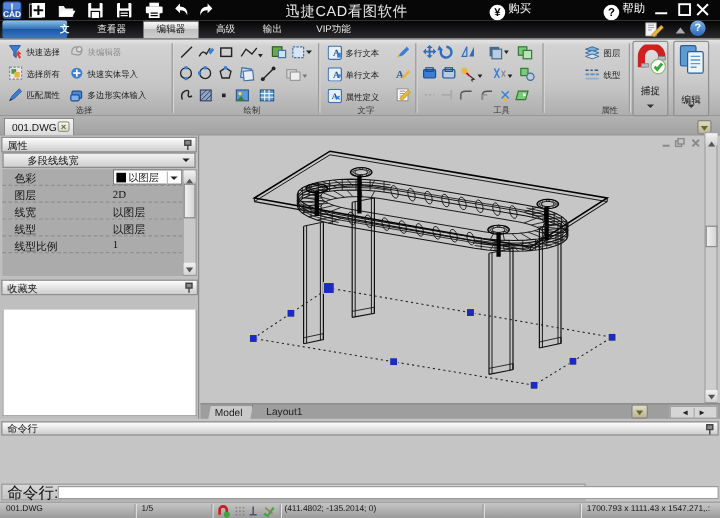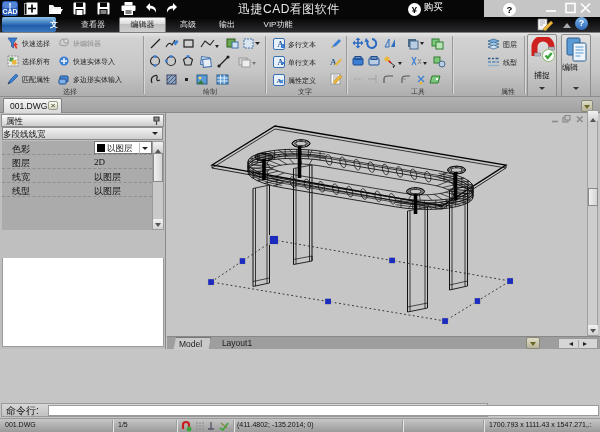--- a/index.html
+++ b/index.html
@@ -1,19 +1,19 @@
 <!DOCTYPE html>
 <html><head><meta charset="utf-8">
 <style>
 *{margin:0;padding:0;box-sizing:border-box;}
 html,body{width:600px;height:432px;overflow:hidden;font-family:"Liberation Sans",sans-serif;}
 body{background:#c5c5c5;position:relative;}
 .abs{position:absolute;}
 
-#titlebar{position:absolute;left:0;top:0;width:484px;height:17px;background:#070708;color:#fff;}
+#titlebar{position:absolute;left:0;top:0;width:600px;height:17px;background:#070708;color:#fff;}
 #title{position:absolute;left:238px;top:1px;font-size:12px;letter-spacing:0.5px;color:#e6e6e6;}
 .tico{position:absolute;top:2px;color:#fff;}
 
 #menubar{position:absolute;left:0;top:17px;width:600px;height:15px;background:linear-gradient(#040404,#2a2a2e);}
 .mtab{position:absolute;top:0;height:15px;line-height:15px;color:#e8e8e8;font-size:8px;text-align:center;}
 #tab-file{left:2px;width:54px;background:linear-gradient(#8fc3ea,#2d6cb4 50%,#1d5aa6 50%,#3a77bd);color:#fff;border-radius:2px;font-weight:bold;padding-left:48px;}
 #tab-editor{background:linear-gradient(#fafafa,#d8d8d8 45%,#bfbfbf 45%,#cfcfcf);color:#111;border:1px solid #7a7a7a;border-bottom:none;border-radius:2px 2px 0 0;line-height:14px;}
 
 #ribbon{position:absolute;left:0;top:32px;width:600px;height:65px;background:linear-gradient(#e4e4e4,#d2d2d2 8%,#c6c6c6 60%,#aeaeae);border-top:1px solid #818181;border-bottom:1px solid #8e8e8e;}
 .rsep{position:absolute;top:3px;height:58px;width:2px;border-left:1px solid #9a9a9a;border-right:1px solid #d8d8d8;}
@@ -22,21 +22,21 @@
 .rico{display:inline-block;vertical-align:-3px;margin-right:3px;}
 .gray{color:#8a8a8a;}
 
 #doctabs{position:absolute;left:0;top:97px;width:600px;height:16px;background:linear-gradient(#b2b2b2,#a2a2a2);border-bottom:1px solid #8a8a8a;}
 #dtab{position:absolute;left:3px;top:1px;width:59px;height:15px;background:linear-gradient(#f5f5f5,#d9d9d9);border:1px solid #808080;border-bottom:none;border-radius:2px 2px 0 0;font-size:8.5px;color:#111;line-height:14px;padding-left:6px;}
 #dtab .x{position:absolute;right:3px;top:2px;width:10px;height:9px;background:linear-gradient(#fbfbf4,#d8d8c8);border:1px solid #9a9a86;border-radius:2px;font-size:8px;line-height:8px;text-align:center;color:#6b6b4e;font-weight:bold;}
 
 #ldock{position:absolute;left:0;top:113px;width:166px;height:236px;background:#bfbfbf;border-right:1px solid #8a8a8a;}
 .phead{position:relative;height:13px;background:linear-gradient(#fdfdfd,#cdcdcd);border:1px solid #909090;font-size:8.5px;color:#111;line-height:12px;padding-left:4px;}
 .pin{position:absolute;right:3px;top:1px;font-size:9px;color:#333;}
-#pdrop{position:absolute;left:2px;top:14px;width:161px;height:13px;background:linear-gradient(#f2f2f2,#cfcfcf);border:1px solid #8c8c8c;font-size:8.5px;line-height:12px;padding-left:0;color:#111;}
+#pdrop{position:absolute;left:2px;top:14px;width:161px;height:13px;background:linear-gradient(#f2f2f2,#cfcfcf);border:1px solid #8c8c8c;font-size:8.5px;line-height:12px;padding-left:20px;color:#111;}
 #pdrop .da{position:absolute;right:4px;top:4px;width:0;height:0;border:3.5px solid transparent;border-top-color:#222;}
 #ptable{position:absolute;left:2px;top:28px;width:150px;height:89px;background:#ababab;}
 .prow{position:relative;height:14px;border-bottom:1px dashed #8f8f8f;font-size:9px;color:#111;font-family:Liberation Serif, serif;}
 .prow .k{position:absolute;left:10px;top:1.5px;}
 .prow .v{position:absolute;left:92px;top:1.5px;}
 #vscroll1{position:absolute;left:152px;top:28px;width:12px;height:89px;background:#c9c9c9;border:1px solid #9a9a9a;}
 .sbtn{position:absolute;left:0;width:10px;height:10px;background:linear-gradient(#f2f2f2,#d2d2d2);font-size:6px;text-align:center;line-height:10px;color:#444;border-radius:1px;}
 .tu{display:block;margin:3.5px auto 0;width:0;height:0;border:3px solid transparent;border-bottom:4px solid #555;}
 .td{display:block;margin:3.5px auto 0;width:0;height:0;border:3px solid transparent;border-top:4px solid #555;}
 .sthumb{position:absolute;left:0;width:10px;background:linear-gradient(90deg,#f0f0f0,#d4d4d4);border:1px solid #8a8a8a;box-sizing:border-box;}
@@ -56,21 +56,21 @@
 #mltabs{position:absolute;left:167px;top:336px;width:433px;height:13px;background:#9e9e9e;border-top:1px solid #888;}
 .mltab{position:absolute;top:0;height:30px;font-size:8.5px;color:#222;line-height:12px;}
 #mtab1{left:3px;width:41px;background:#c9c9c9;clip-path:polygon(6px 0,100% 0,calc(100% - 6px) 100%,0 100%);text-align:center;border:1px solid #777;}
 #hsc{position:absolute;right:2px;top:1px;width:40px;height:11px;background:#d6d6d6;border:1px solid #999;font-size:6px;color:#333;text-align:center;line-height:10px;}
 #cdrop2{position:absolute;right:60px;top:0px;width:14px;height:12px;background:linear-gradient(#e0ddc8,#b8b49a);border:1px solid #8a8878;border-radius:2px;}#cdrop2 i{display:block;margin:4px auto 0;width:0;height:0;border:3px solid transparent;border-top:4px solid #6a6820;}
 
 #cmdpanel{position:absolute;left:0;top:350px;width:600px;height:68px;background:#c5c5c5;}
 #cmdhead{position:absolute;left:1px;top:1px;width:598px;height:12px;background:linear-gradient(#fdfdfd,#cdcdcd);border:1px solid #909090;font-size:8.5px;color:#111;line-height:11px;padding-left:4px;}
 #cmdtext{position:absolute;left:1px;top:13px;width:598px;height:40px;background:#fff;border:1px solid #909090;border-top:none;font-size:8.5px;color:#111;padding:2px 0 0 4px;line-height:11px;}
 #cmdscroll{position:absolute;right:6px;top:0px;width:13px;height:37px;background:#e8e8e8;border:1px solid #aaa;}
-#cmdinput{position:absolute;left:1px;top:53px;width:487px;height:14px;background:linear-gradient(#d8d8d8,#c2c2c2);border:1px solid #9a9a9a;font-size:10px;color:#111;line-height:13px;}
+#cmdinput{position:absolute;left:1px;top:53px;width:487px;height:14px;background:linear-gradient(#d8d8d8,#c2c2c2);border:1px solid #9a9a9a;font-size:13px;color:#111;line-height:13px;}
 #cmdinput .fld{position:absolute;left:46px;top:1px;width:551px;height:11px;background:#fff;border:1px solid #9a9a9a;}
 
 #statusbar{position:absolute;left:0;top:418px;width:600px;height:14px;background:linear-gradient(#c6c6c6,#9a9a9a);border-top:1px solid #999;font-size:7px;color:#111;}
 .ssep{position:absolute;top:1px;height:12px;width:2px;border-left:1px solid #9c9c9c;border-right:1px solid #e6e6e6;}
 .sitem{position:absolute;top:2px;}
 </style></head>
 <body>
 
 <div id="titlebar">
   <svg class="tico" style="left:2px;top:1px" width="16" height="15" viewBox="0 0 16 15">
@@ -322,21 +322,21 @@
     </svg>
     <div class="abs" style="left:0;width:100%;top:35px;font-size:8px;color:#111;text-align:center">捕捉</div>
     <div class="abs" style="left:11px;top:52px;width:0;height:0;border:3.5px solid transparent;border-top-color:#333"></div>
   </div>
   <div class="abs" style="left:561px;top:1px;width:30px;height:63px;background:linear-gradient(#e2e2e2,#c6c6c6 60%,#b2b2b2);border:1px solid #8e8e8e;border-radius:2px">
     <svg class="abs" style="left:4px;top:2px" width="22" height="26" viewBox="0 0 22 26">
       <rect x="1" y="1" width="13" height="17" rx="1.5" fill="#5b9bd5" stroke="#2d5c8c"></rect>
       <rect x="7" y="6" width="13" height="18" rx="1.5" fill="#eef4fa" stroke="#2d5c8c"></rect>
       <path d="M9.5 10 h8 M9.5 13 h8 M9.5 16 h8 M9.5 19 h5" stroke="#5b9bd5" stroke-width="1.2"></path>
     </svg>
-    <div class="abs" style="left:0;width:100%;top:27px;font-size:8px;color:#111;text-align:left">编辑</div>
+    <div class="abs" style="left:0;width:100%;top:43px;font-size:8px;color:#111;text-align:center">编辑</div>
     <div class="abs" style="left:11px;top:52px;width:0;height:0;border:3.5px solid transparent;border-top-color:#333"></div>
   </div>
 </div>
 
 <div id="doctabs">
     <div id="dtab">001.DWG<span class="x">×</span></div>
   </div>
 
 <div id="ldock">
   <div class="phead" style="margin:1px 1px 0 1px">属性<span class="pin"><svg width="7" height="10" viewBox="0 0 7 10">
@@ -353,31 +353,38 @@
         <span class="v">2D</span>
       </div>
     <div class="prow">
         <span class="k">线宽</span>
         <span class="v">以图层</span>
       </div>
     <div class="prow">
         <span class="k">线型</span>
         <span class="v">以图层</span>
       </div>
+    <div class="prow">
+        <span class="k">线型比例</span>
+        <span class="v">1</span>
+      </div>
   </div>
   <div id="vscroll1">
     <div class="sbtn" style="top:0">
         <i class="tu"></i>
       </div>
     <div class="sthumb" style="top:11px;height:29px"></div>
     <div class="sbtn" style="bottom:0">
         <i class="td"></i>
       </div>
   </div>
   <div id="fav">
+    <div class="phead" style="margin:0 1px">收藏夹<span class="pin"><svg width="7" height="10" viewBox="0 0 7 10">
+            <path d="M1 1 h5 v4 h-5 Z M3.5 5 v4" stroke="#444" stroke-width="1.2" fill="#888"></path>
+          </svg></span></div>
     <div id="favlist"></div>
   </div>
 </div>
 
 <div id="canvas">
   <svg id="cwc" width="32" height="9" viewBox="0 0 32 9">
       <path d="M0 6.5 h6" stroke="#8a8a8a" stroke-width="1.6"></path>
       <rect x="11" y="2.5" width="5" height="4.5" fill="none" stroke="#8a8a8a" stroke-width="1.2"></rect>
       <rect x="13" y="0.5" width="5" height="4.5" fill="#c6c6c6" stroke="#8a8a8a" stroke-width="1.2"></rect>
       <path d="M25 1.5 L30.5 7 M30.5 1.5 L25 7" stroke="#8a8a8a" stroke-width="1.6"></path>
@@ -605,20 +612,23 @@
       <i></i>
     </div>
   <div id="hsc">
       <span style="position:absolute;left:8px;top:3px;width:0;height:0;border:2.5px solid transparent;border-right:4px solid #222"></span>
       <span style="position:absolute;right:8px;top:3px;width:0;height:0;border:2.5px solid transparent;border-left:4px solid #222"></span>
       <span style="position:absolute;left:19px;top:1px;width:1px;height:9px;background:#aaa"></span>
     </div>
 </div>
 
 <div id="cmdpanel">
+  <div id="cmdhead">命令行<span class="pin"><svg width="7" height="10" viewBox="0 0 7 10">
+          <path d="M1 1 h5 v4 h-5 Z M3.5 5 v4" stroke="#444" stroke-width="1.2" fill="#888"></path>
+        </svg></span></div>
   <div id="cmdinput"><span style="padding-left:4px">命令行:</span><span class="fld"></span></div>
 </div>
 
 <div id="statusbar">
   <span class="sitem" style="left:5px">001.DWG</span>
   <span class="ssep" style="left:112px"></span>
   <span class="sitem" style="left:118px">1/5</span>
   <span class="ssep" style="left:176px"></span>
   <svg class="sitem" style="left:181px;top:1px" width="52" height="12" viewBox="0 0 52 12">
     <path d="M2 9 L2 5 a3 3 0 0 1 6 0 L8 7" stroke="#c81e1e" stroke-width="2.2" fill="none"></path>

